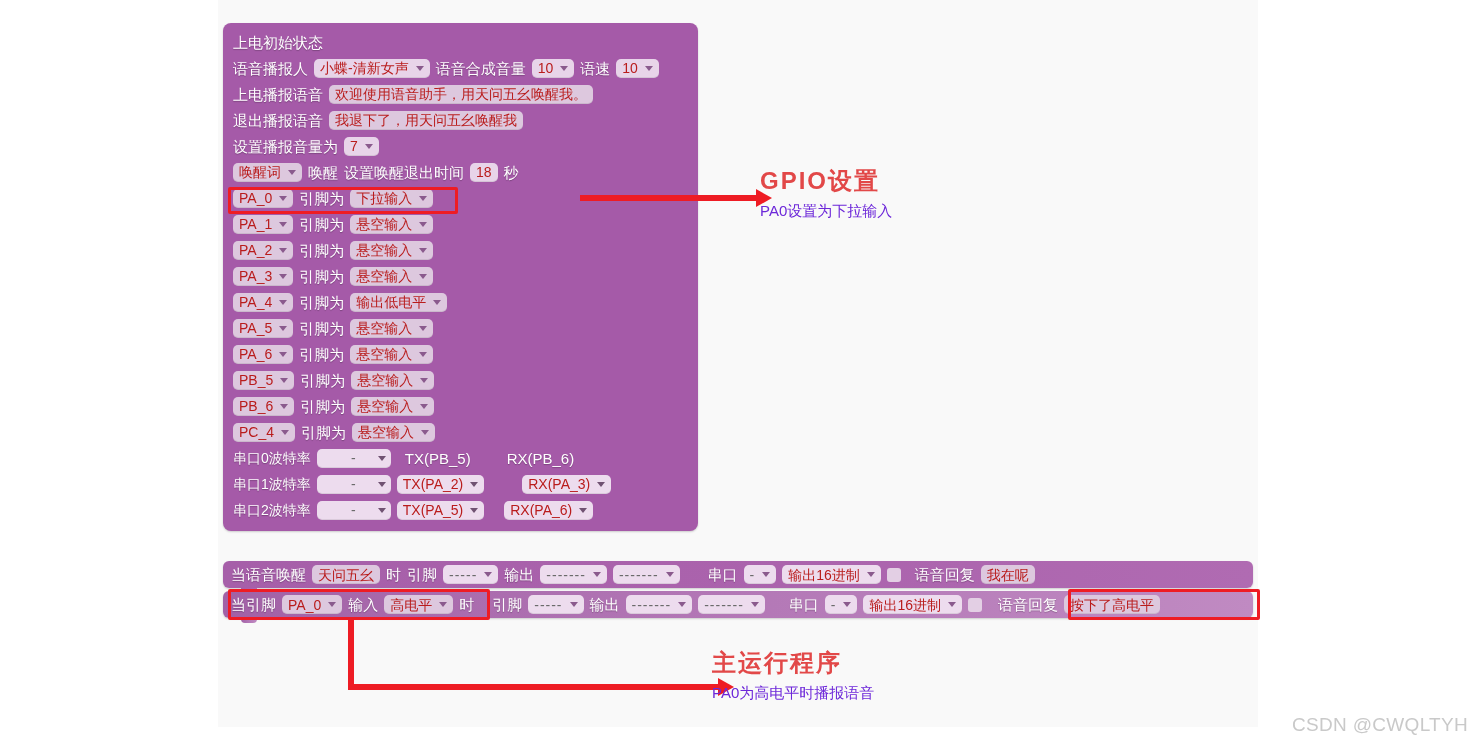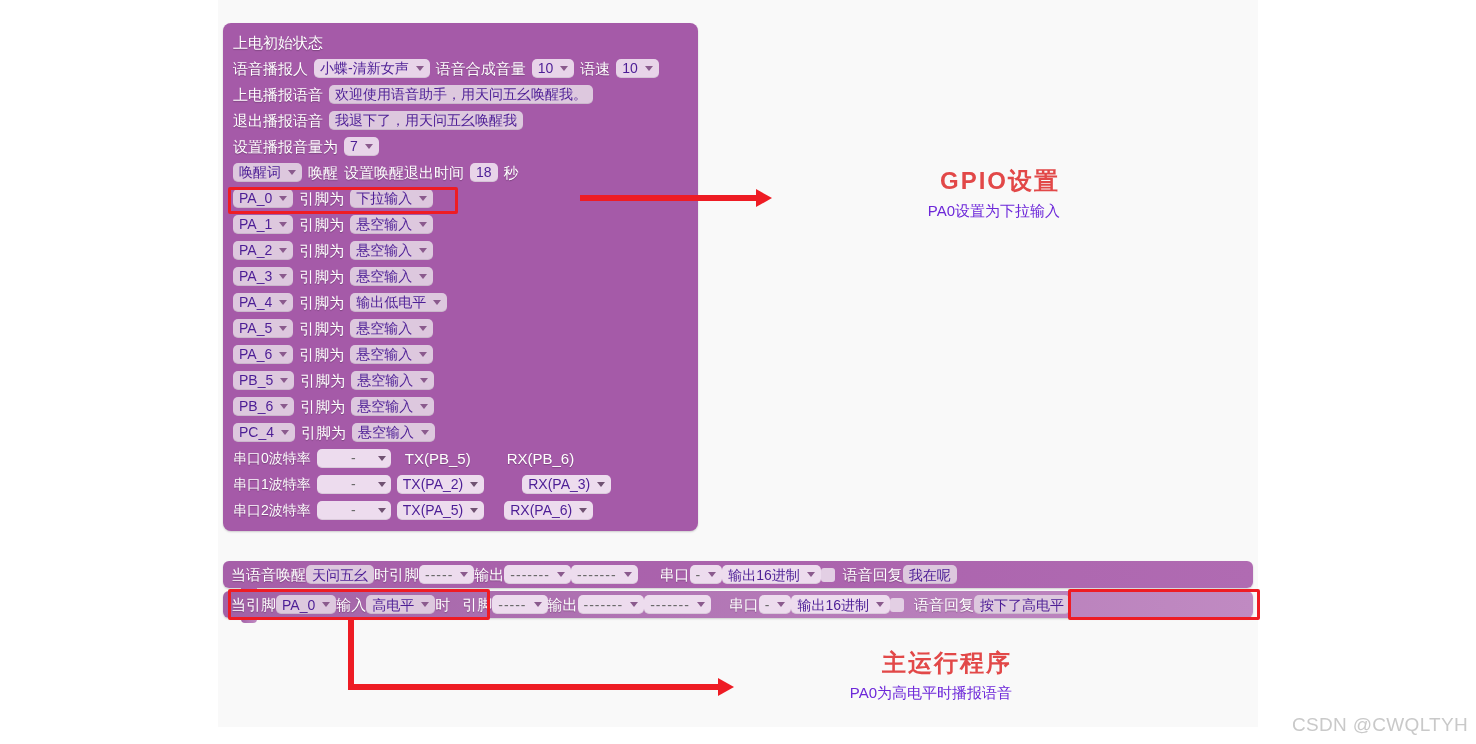--- a/index.html
+++ b/index.html
@@ -34,21 +34,21 @@
     font-weight:400;
   }
   .lbl.small{font-size:14px;}
   
   .fld{
     display:inline-flex;align-items:center;gap:5px;
     background:#e8d4e9;
     border-radius:5px;
     height:19px;
     padding:0 6px;
-    color:#4c1d95;
+    color:#b91c1c;
     font-size:14px;
     line-height:1;
     box-shadow:inset 0 -1px 0 rgba(0,0,0,.08);
   }
   .fld.txt{background:#ddc8de;}
   .fld.lite{background:#eddcee;}
   .fld.dash{color:#6b6b6b;letter-spacing:1px;}
   .caret{
     width:0;height:0;border-left:4px solid transparent;border-right:4px solid transparent;
     border-top:5px solid #8a5a8d;display:inline-block;margin-left:2px;
@@ -58,37 +58,37 @@
   
   .blk.evt{
     left:5px;
     width:1030px;
     height:27px;
     border-radius:6px;
     background:#a65fa9;
   }
   .blk.evt.e1{ top:561px; background:linear-gradient(90deg,#a65fa9 0%,#ab63ad 55%,#b06bb2 100%);}
   .blk.evt.e2{ top:591px; background:linear-gradient(90deg,#a261a6 0%,#b276b5 45%,#c08ac2 100%);}
-  .evtrow{display:flex;align-items:center;height:27px;padding-left:8px;gap:0;white-space:nowrap;}
+  .evtrow{display:flex;align-items:center;height:27px;padding-left:8px;gap:6px;white-space:nowrap;}
   .notch{
     position:absolute;left:18px;top:100%;width:16px;height:5px;
     background:inherit;border-radius:0 0 4px 4px;
   }
   .chkbox{
     width:14px;height:14px;background:#e3cfe4;border-radius:3px;display:inline-block;
   }
   
   .redbox{position:absolute;border:3px solid #ee1c24;border-radius:2px;box-sizing:border-box;}
   .redline{position:absolute;background:#ee1c24;}
   .arrowhead{position:absolute;width:0;height:0;}
   .arrowhead.right{
     border-top:9px solid transparent;border-bottom:9px solid transparent;border-left:16px solid #ee1c24;
   }
   
-  .anno{position:absolute;text-align:right;color:#e03b3b;}
+  .anno{position:absolute;text-align:left;color:#e03b3b;}
   .anno .t1{font-size:24px;font-weight:700;letter-spacing:2px;line-height:1.25;color:#e24848;}
   .anno .t2{font-size:15px;line-height:1.5;color:#6d28d9;margin-top:4px;}
   
   #wm{
     position:absolute;right:8px;bottom:8px;color:#c9c9c9;font-size:19px;
     letter-spacing:.3px;
   }
 </style>
 </head>
 <body>

